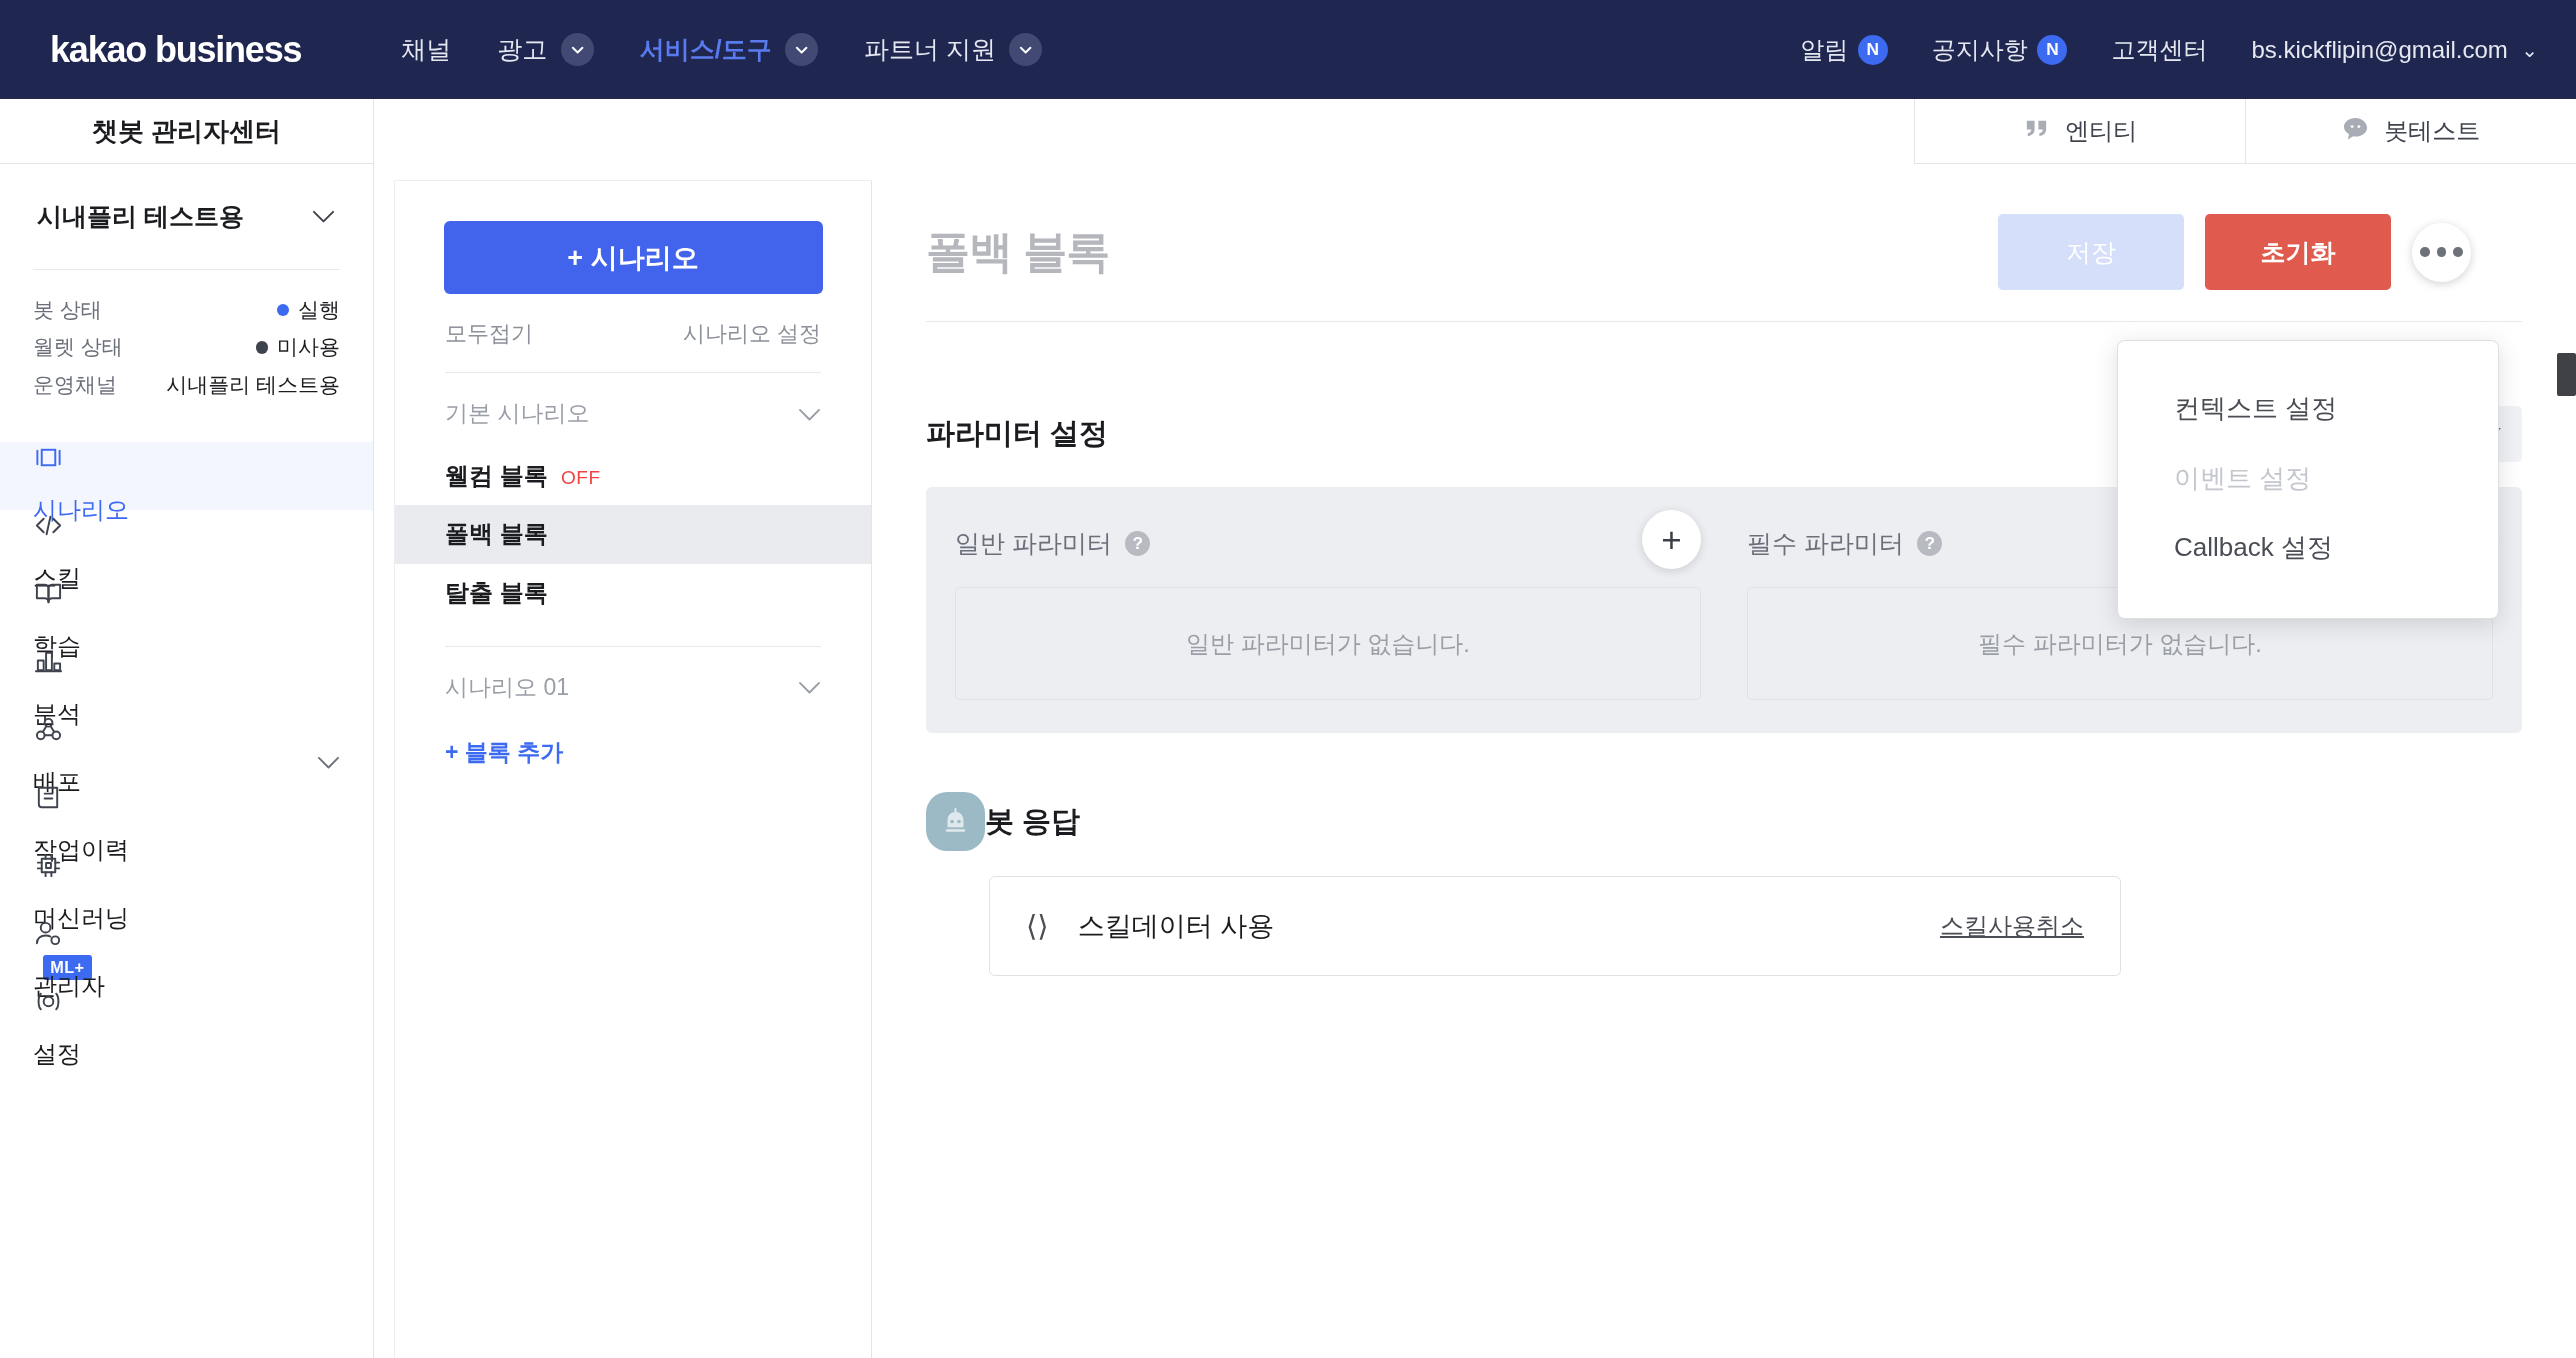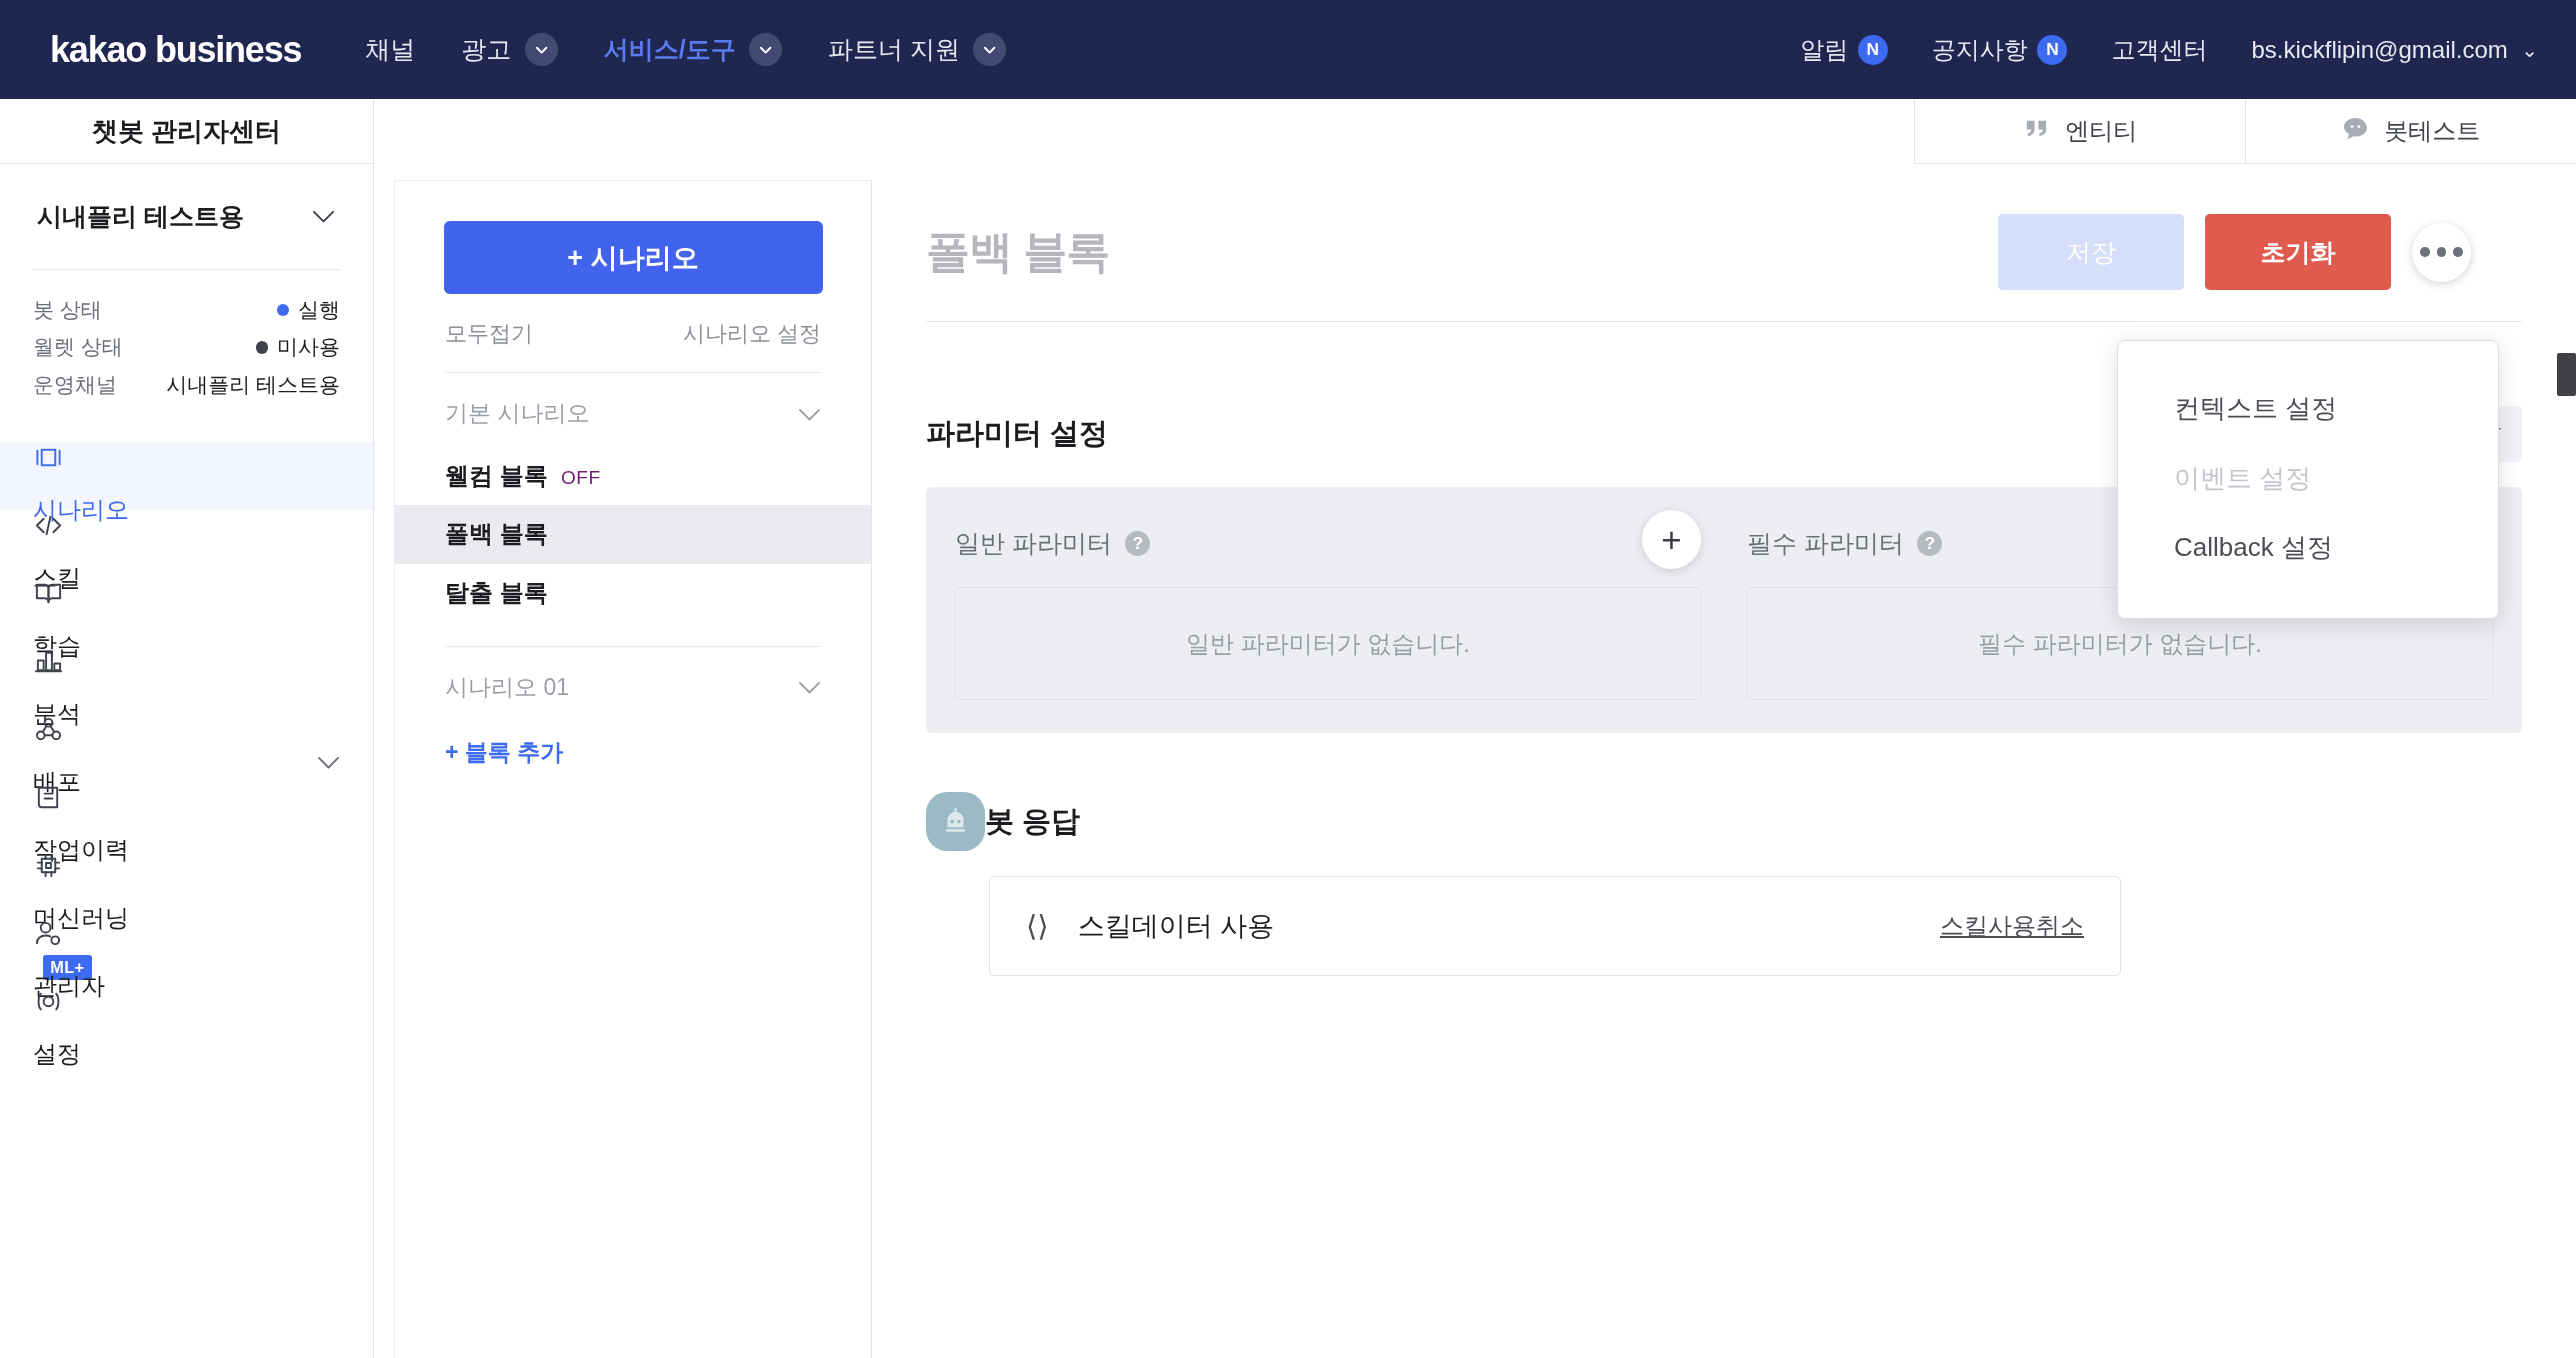--- a/index.html
+++ b/index.html
@@ -19,21 +19,21 @@
     align-items: center;
     padding: 0 38px 0 50px;
     color: #ffffff;
     position: relative;
   }
   .brand {
     font-size: 36px;
     font-weight: 700;
     letter-spacing: -1.2px;
     color: #ffffff;
-    margin-right: 64px;
+    margin-right: 100px;
     white-space: nowrap;
   }
   .gnb { display: flex; align-items: center; gap: 46px; }
   .gnb-item {
     display: flex; align-items: center; gap: 13.4px;
     font-size: 25px; font-weight: 400;
     color: #e6e8f0; white-space: nowrap;
     cursor: pointer;
   }
   .gnb-item.active { color: #5a7bf0; font-weight: 700; }
@@ -155,21 +155,21 @@
     font-size: 23px; color: #9a9ea7;
     cursor: pointer;
   }
   .block-item {
     padding: 13.4px 50px;
     font-size: 24px; font-weight: 700; color: #1b1c1f;
     display: flex; align-items: baseline; gap: 13.4px;
     cursor: pointer;
   }
   .block-item.selected { background: #e9ebef; }
-  .block-off { font-size: 19px; font-weight: 400; color: #701a75; letter-spacing: 0.5px; }
+  .block-off { font-size: 19px; font-weight: 400; color: #ef4444; letter-spacing: 0.5px; }
   .add-block {
     padding: 17.3px 50px;
     font-size: 23px; font-weight: 700; color: #3c6af0;
     cursor: pointer;
   }
 
   
   .main {
     flex: 1;
     background: #ffffff;

